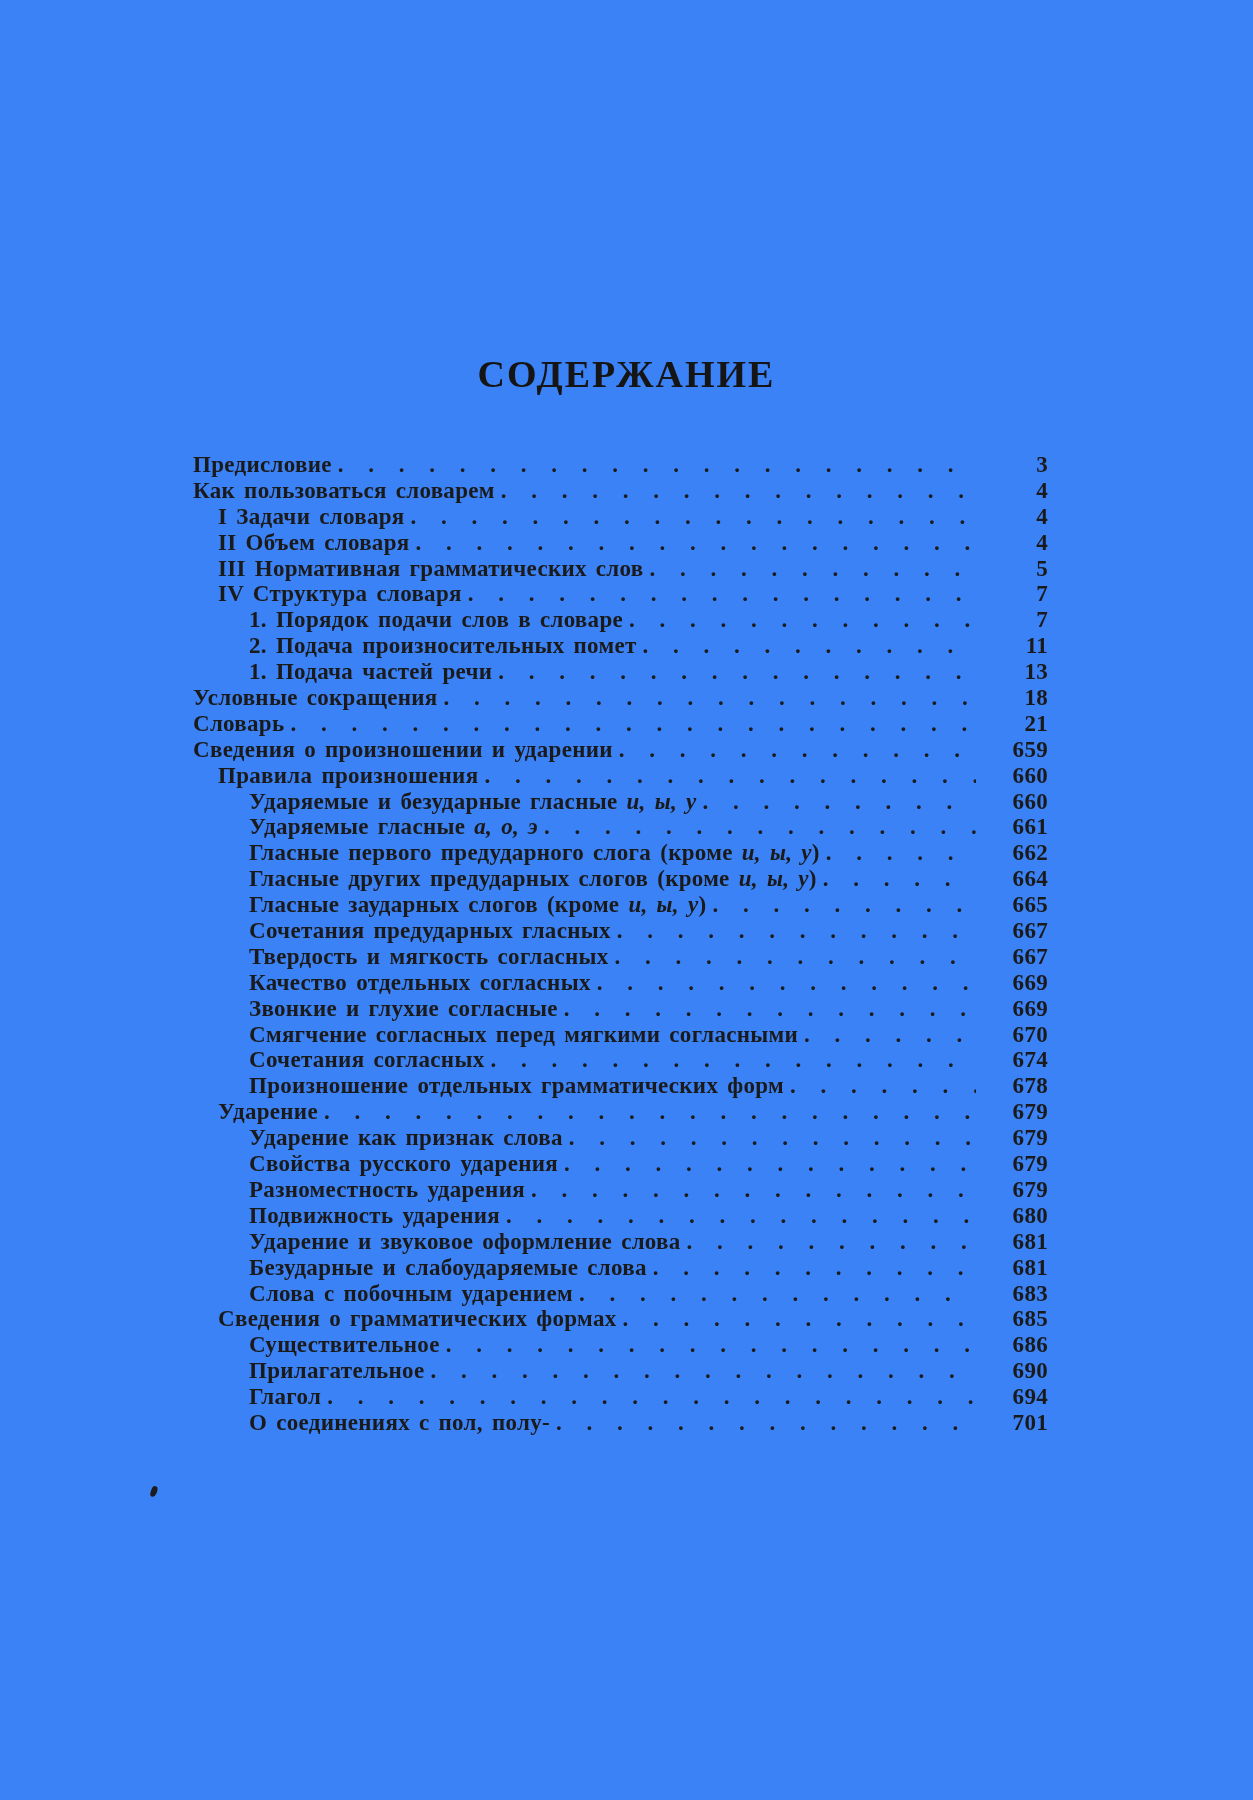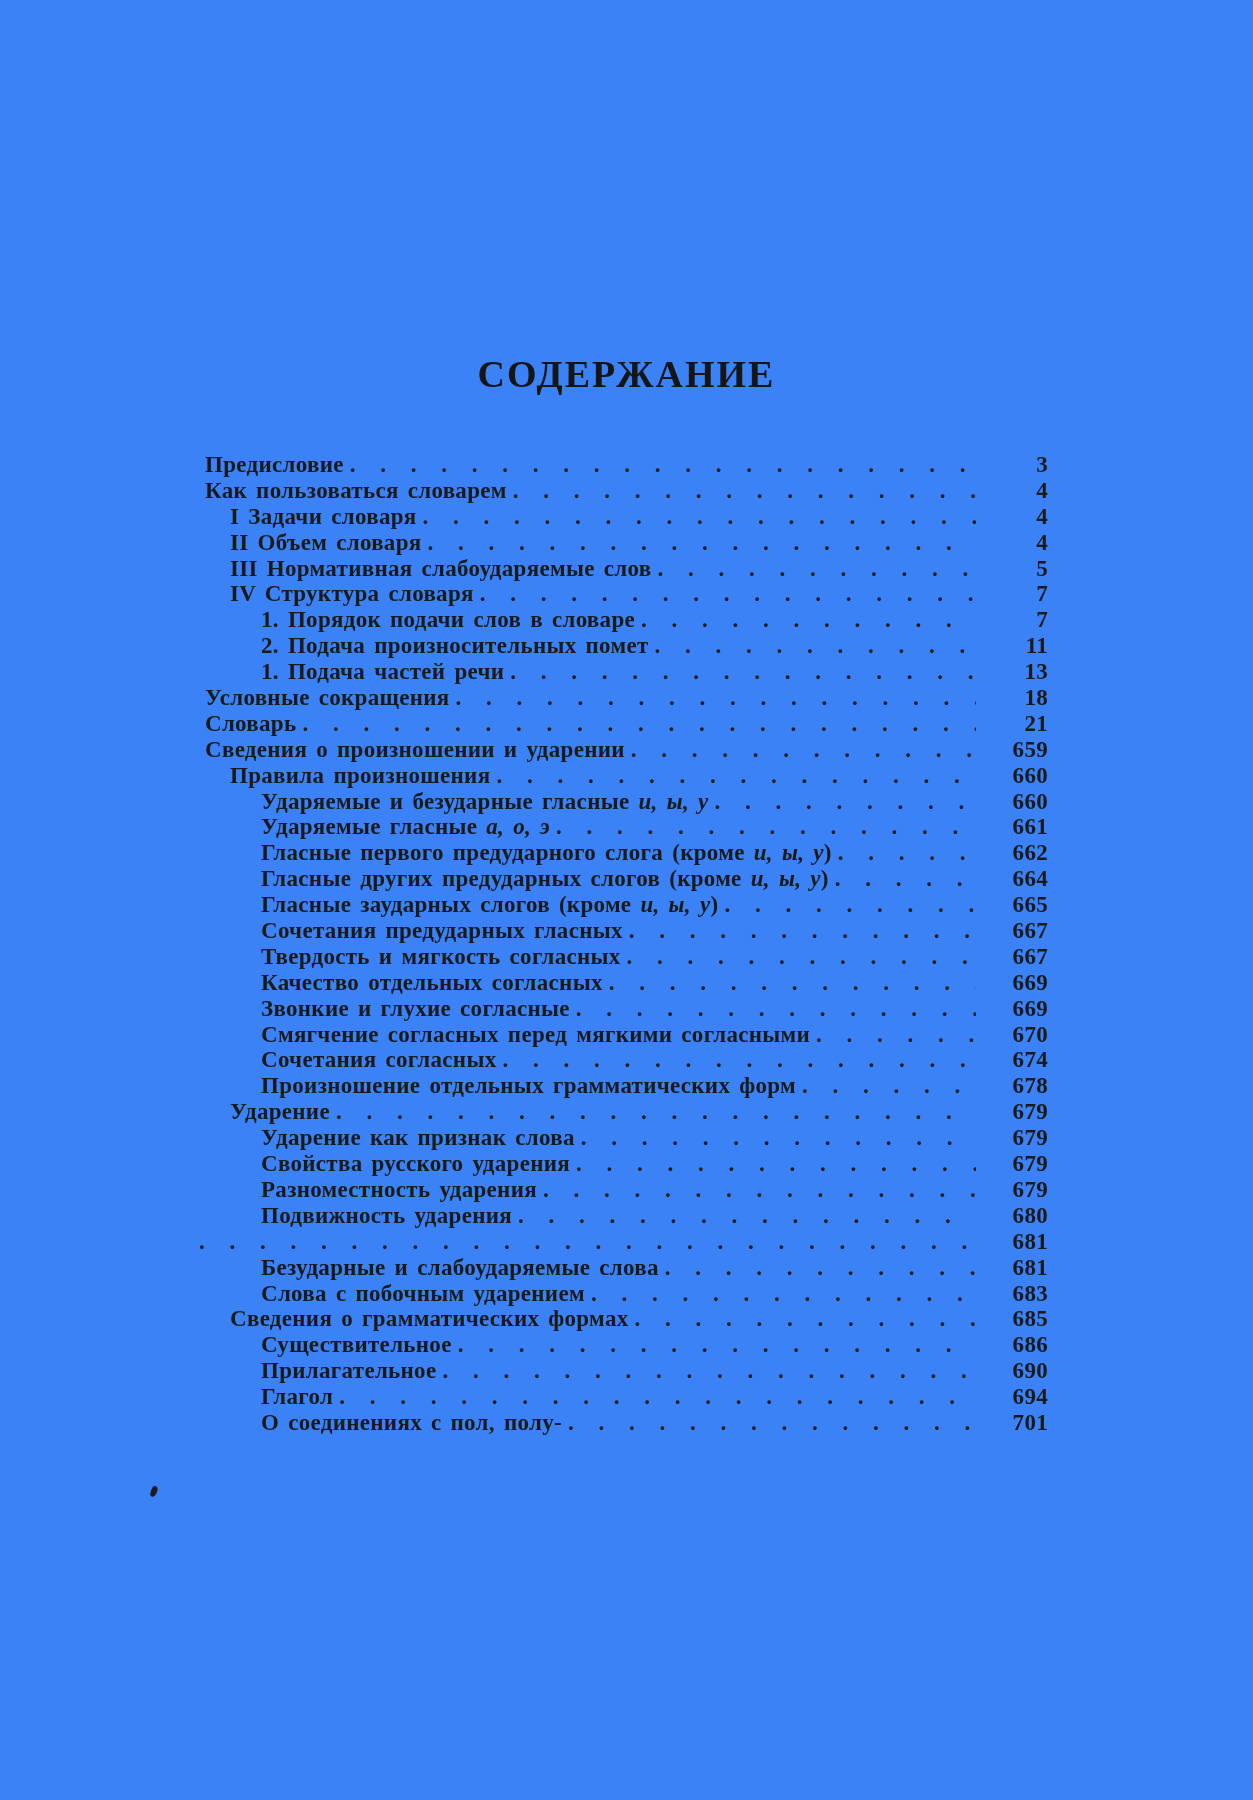--- a/index.html
+++ b/index.html
@@ -33,21 +33,21 @@
     align-items:baseline;
     height:25.9px;
     font-size:23px;
     font-weight:700;
     letter-spacing:0.3px;
     word-spacing:3px;
     white-space:nowrap;
   }
   .toc-row.indent-1 .toc-label{padding-left:25px;text-align:center;}
   .toc-row.indent-2 .toc-label{padding-left:56px;}
-  .toc-label{flex:0 0 auto;margin-left:12px;}
+  .toc-label{flex:0 0 auto;}
   .toc-label .it{font-style:italic;}
   .leader{
     flex:1 1 auto;
     overflow:hidden;
     white-space:nowrap;
     margin:0 8px 0 6px;
     letter-spacing:8px;
     color:#1b1b1b;
   }
   .pagenum{
@@ -87,21 +87,21 @@
         <span class="toc-label"><span>I Задачи словаря</span></span>
         <span class="leader">. . . . . . . . . . . . . . . . . . . . . . . . . . . . . . . . . . . . . . . . </span>
         <span class="pagenum">4</span>
       </div>
       <div class="toc-row indent-1">
         <span class="toc-label"><span>II Объем словаря</span></span>
         <span class="leader">. . . . . . . . . . . . . . . . . . . . . . . . . . . . . . . . . . . . . . . . </span>
         <span class="pagenum">4</span>
       </div>
       <div class="toc-row indent-1">
-        <span class="toc-label"><span>III Нормативная слабоударяемые слов</span></span>
+        <span class="toc-label"><span>III Нормативная грамматических слов</span></span>
         <span class="leader">. . . . . . . . . . . . . . . . . . . . . . . . . . . . . . . . . . . . . . . . </span>
         <span class="pagenum">5</span>
       </div>
       <div class="toc-row indent-1">
         <span class="toc-label"><span>IV Структура словаря</span></span>
         <span class="leader">. . . . . . . . . . . . . . . . . . . . . . . . . . . . . . . . . . . . . . . . </span>
         <span class="pagenum">7</span>
       </div>
       <div class="toc-row indent-2">
         <span class="toc-label"><span>1. Порядок подачи слов в словаре</span></span>
@@ -217,20 +217,21 @@
         <span class="toc-label"><span>Разноместность ударения</span></span>
         <span class="leader">. . . . . . . . . . . . . . . . . . . . . . . . . . . . . . . . . . . . . . . . </span>
         <span class="pagenum">679</span>
       </div>
       <div class="toc-row indent-2">
         <span class="toc-label"><span>Подвижность ударения</span></span>
         <span class="leader">. . . . . . . . . . . . . . . . . . . . . . . . . . . . . . . . . . . . . . . . </span>
         <span class="pagenum">680</span>
       </div>
       <div class="toc-row indent-2">
+        <span class="toc-label"><span>Ударение и звуковое оформление слова</span></span>
         <span class="leader">. . . . . . . . . . . . . . . . . . . . . . . . . . . . . . . . . . . . . . . . </span>
         <span class="pagenum">681</span>
       </div>
       <div class="toc-row indent-2">
         <span class="toc-label"><span>Безударные и слабоударяемые слова</span></span>
         <span class="leader">. . . . . . . . . . . . . . . . . . . . . . . . . . . . . . . . . . . . . . . . </span>
         <span class="pagenum">681</span>
       </div>
       <div class="toc-row indent-2">
         <span class="toc-label"><span>Слова с побочным ударением</span></span>

